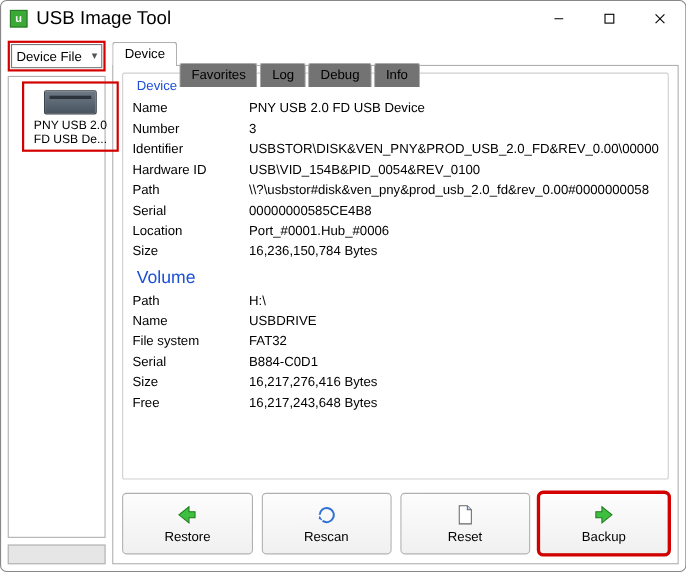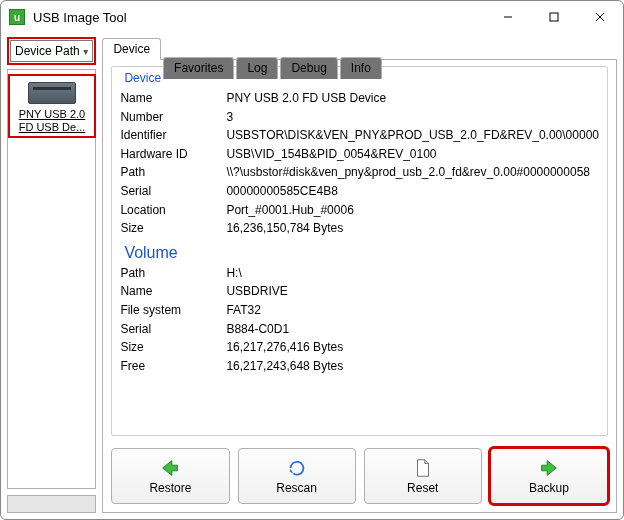--- a/index.html
+++ b/index.html
@@ -23,21 +23,21 @@
     padding: 0 0 0 8px;
   }
   .app-ico {
     width: 16px; height: 16px;
     background: #3aa935;
     border: 1px solid #2a7a26;
     margin-right: 8px;
     display: flex; align-items: center; justify-content: center;
     color: #fff; font-size: 10px; font-weight: bold;
   }
-  .title { flex: 1; font-size: 13px; }
+  .title { flex: 1; font-size: 17px; }
   .win-btns { display: flex; height: 100%; }
   .win-btn {
     width: 46px; height: 100%;
     display: flex; align-items: center; justify-content: center;
     font-size: 14px;
   }
   .win-btn svg { width: 12px; height: 12px; }
   
   .content {
     display: flex;
@@ -68,26 +68,25 @@
     font-size: 10px; color: #555;
   }
   .device-list-wrap {
     flex: 1;
     border: 1px solid #b0b0b0;
     background: #fff;
     position: relative;
   }
   .device-item {
     position: absolute;
-    left: 0; top: 4px;
+    left: 12px; top: 4px;
     width: 88px;
     border: 2px solid #d40000;
     padding: 4px 2px 2px 2px;
     text-align: center;
-    text-decoration: underline;
   }
   .drive-ico {
     width: 48px; height: 22px;
     margin: 2px auto 4px auto;
     background: linear-gradient(#6d7a86, #4a5560);
     border: 1px solid #3a424a;
     border-radius: 2px;
     position: relative;
   }
   .drive-ico::after {
@@ -219,21 +218,21 @@
         </svg>
     </div>
   </div>
 </div>
 
 <div class="content">
 
   <div class="left">
     <div class="mode-select">
       <div class="mode-select-inner">
-        <span>Device Path</span>
+        <span>Device File</span>
         <span class="chev">▾</span>
       </div>
     </div>
     <div class="device-list-wrap">
       <div class="device-item">
         <div class="drive-ico"></div>
         <div class="dev-label">PNY USB 2.0</div>
         <div class="dev-label">FD USB De...</div>
       </div>
     </div>

